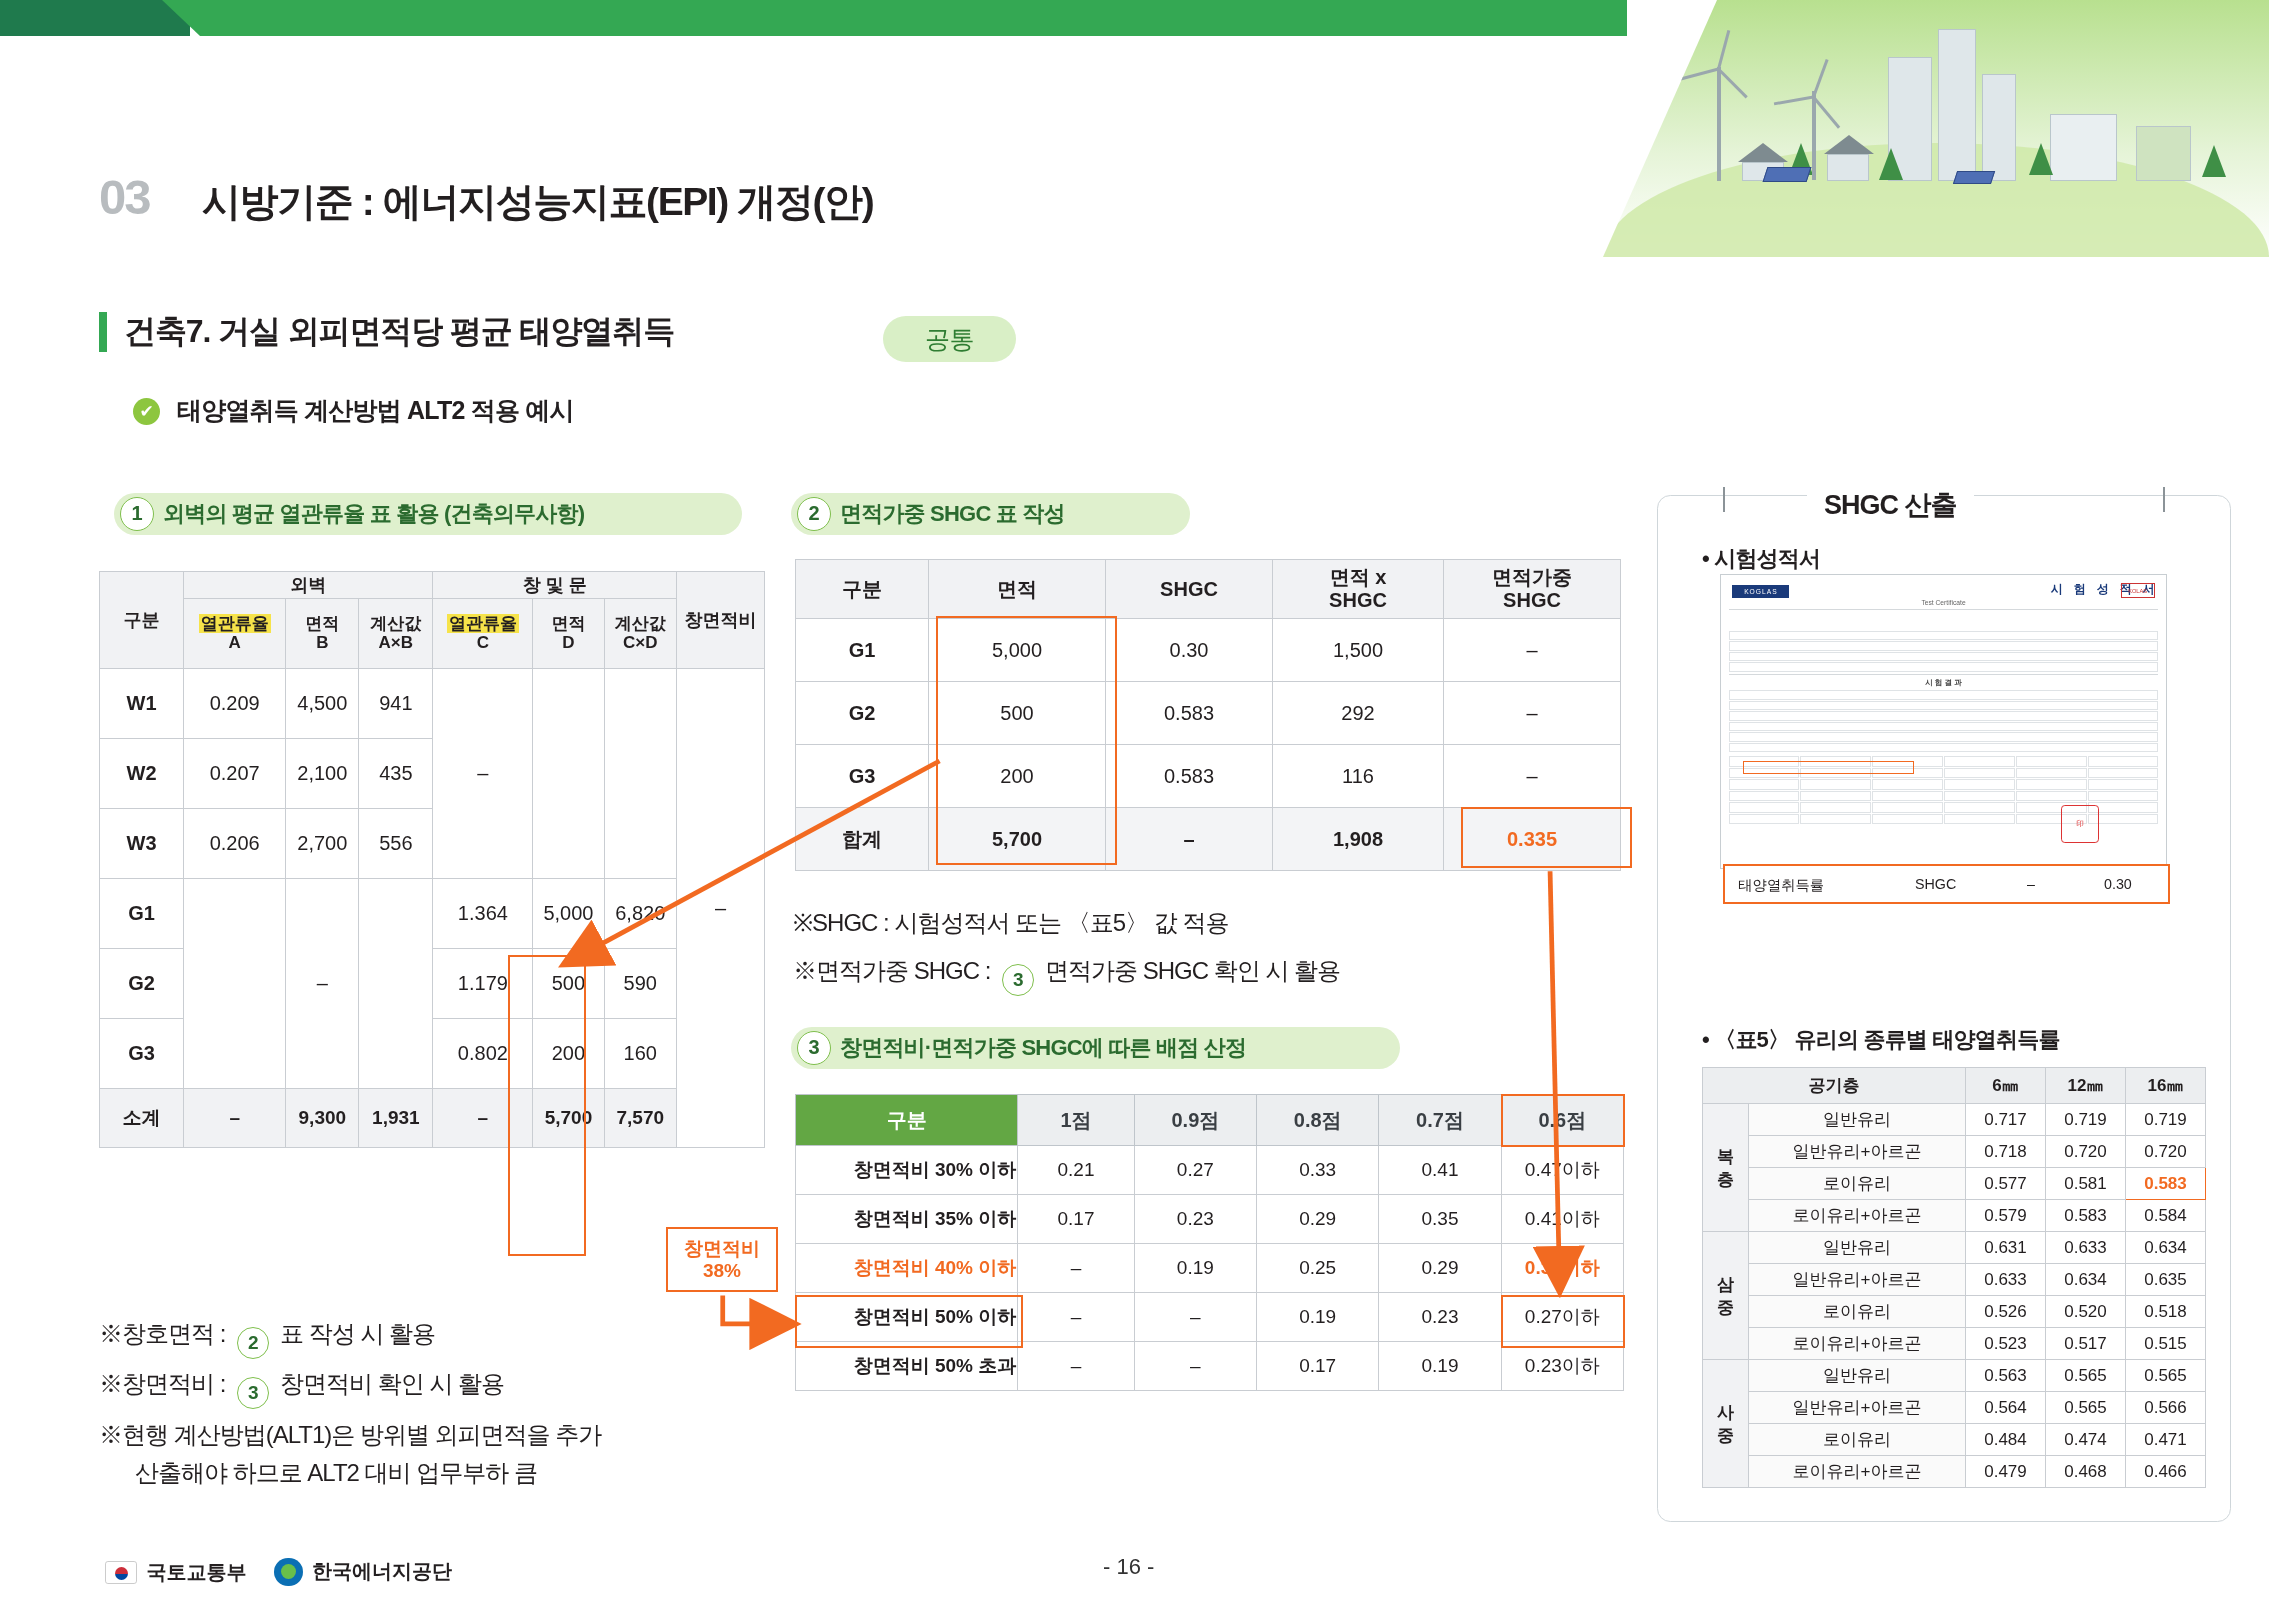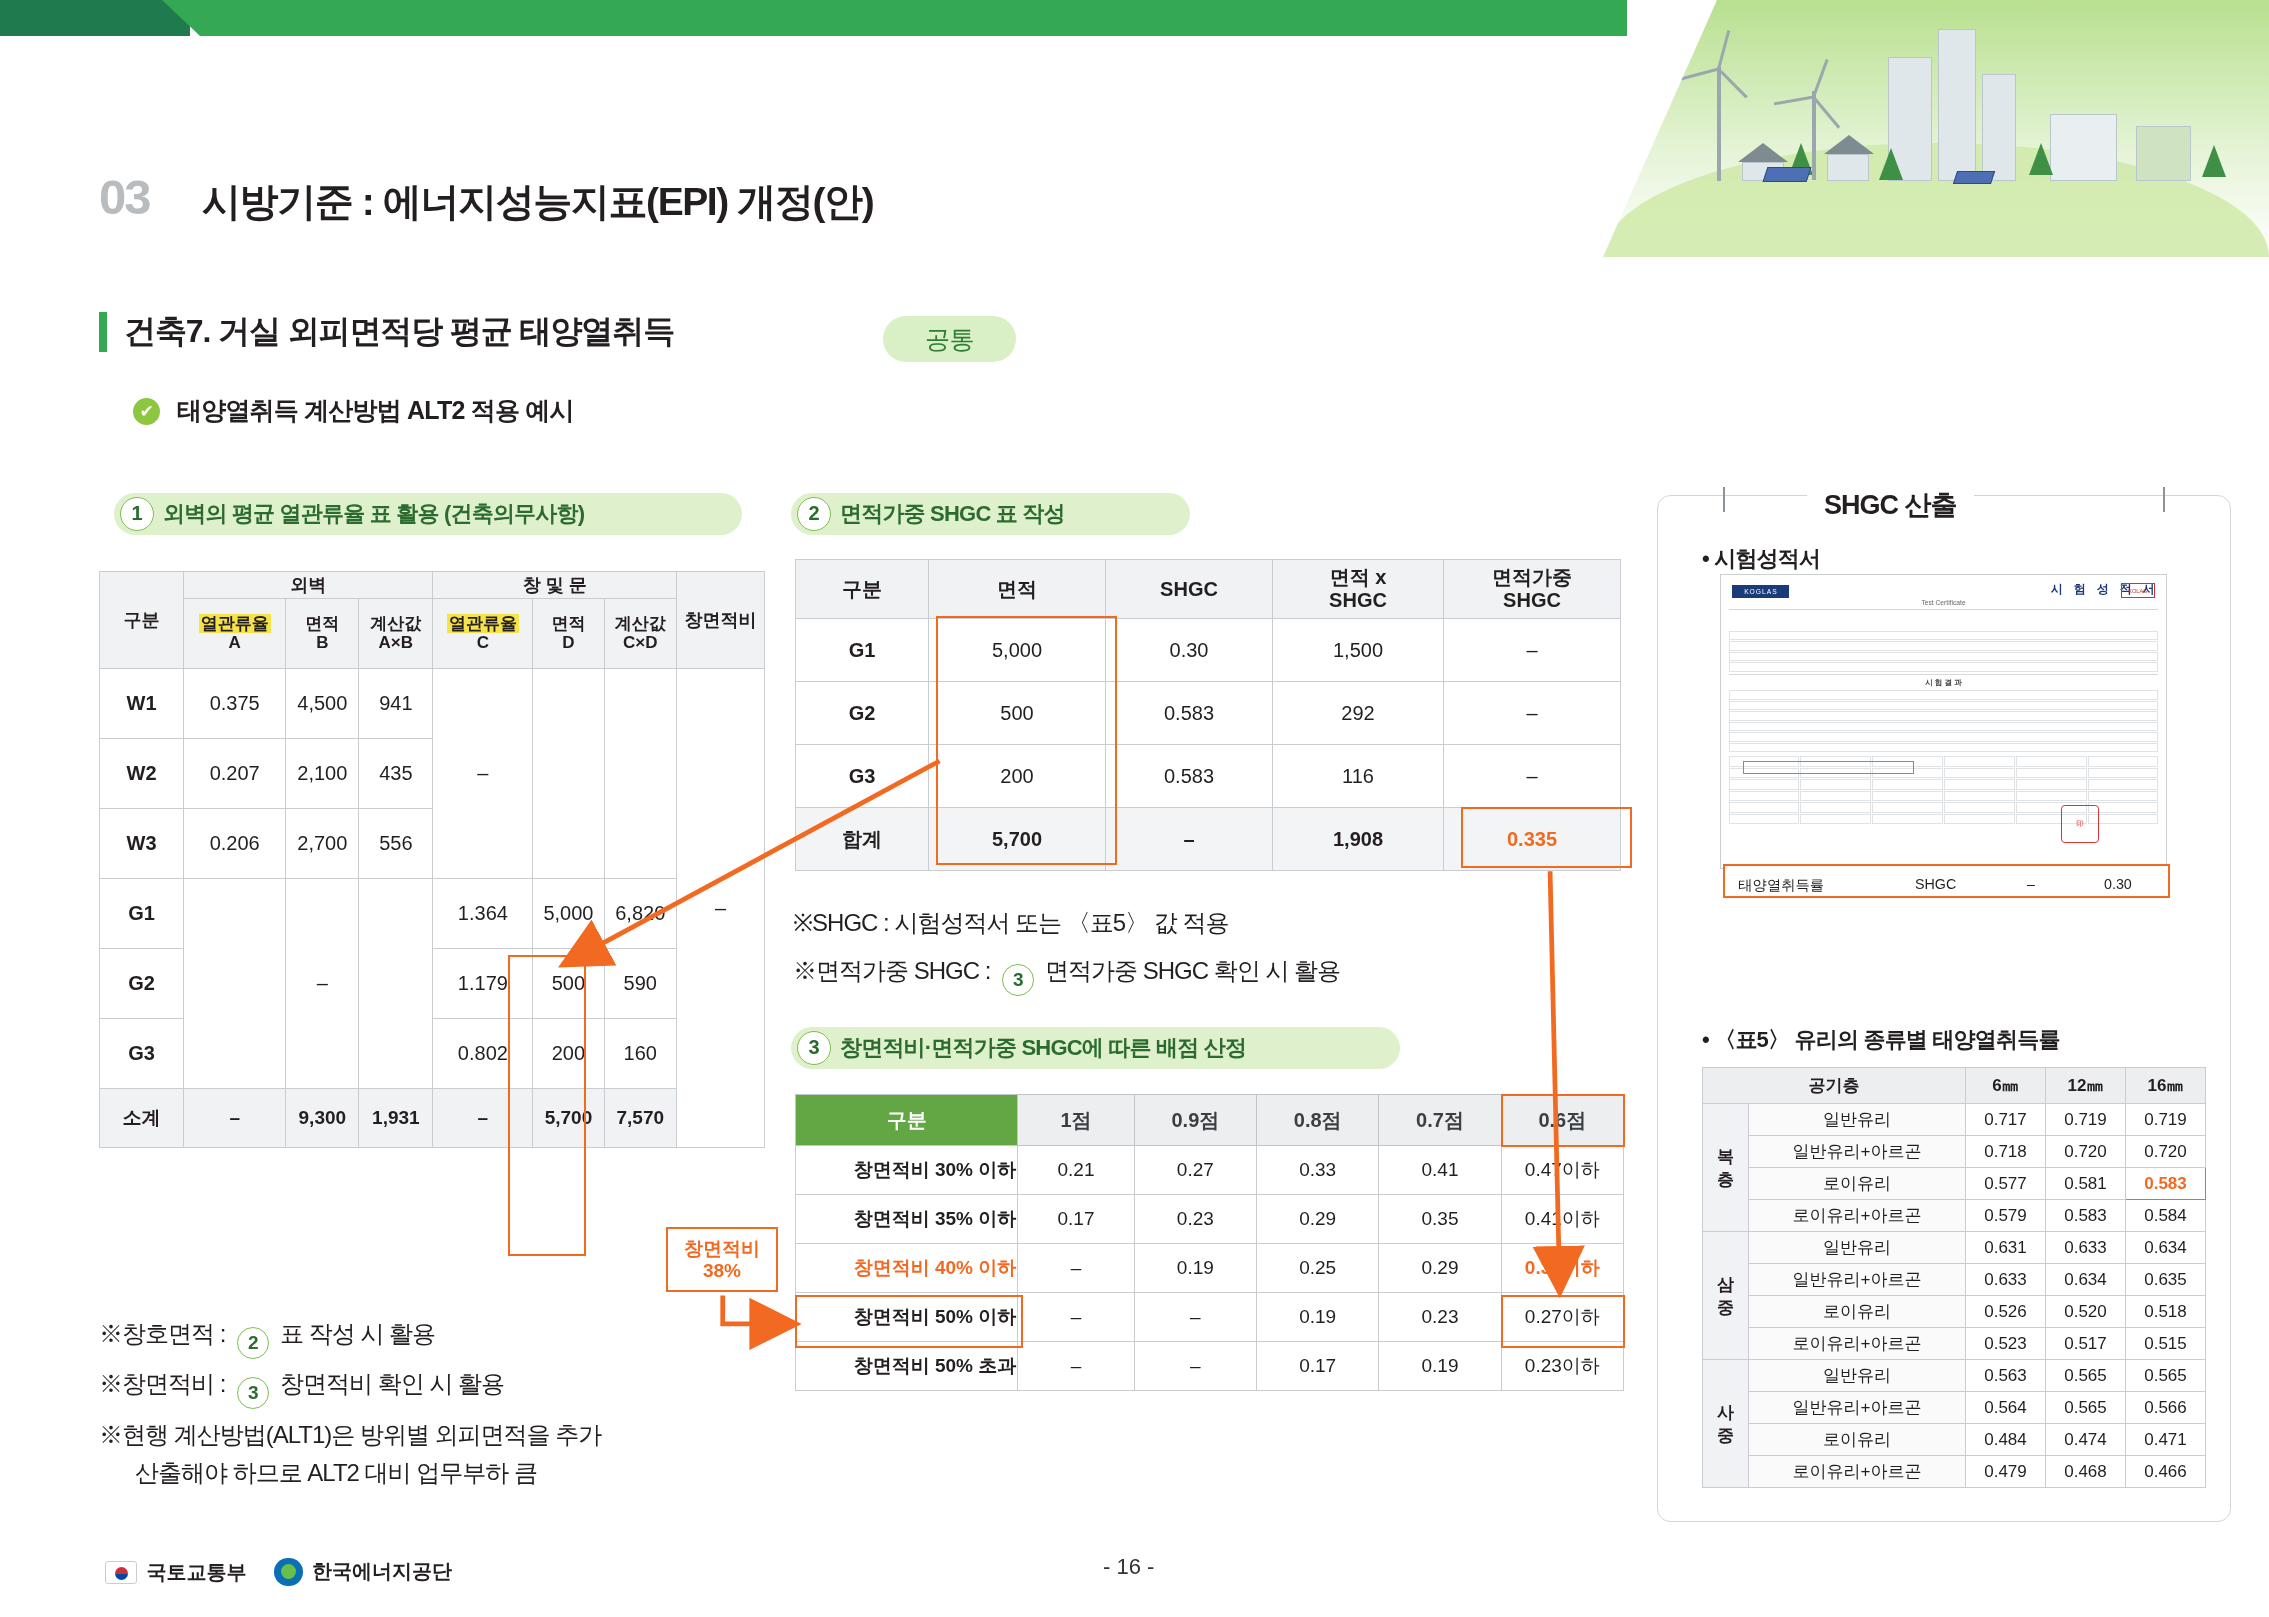--- a/index.html
+++ b/index.html
@@ -194,21 +194,21 @@
     <th class="uhdr" style="height:70px;"><span style="background:#f6e34a;padding:0 1.9px;">열관류율</span><br>A</th>
     <th class="uhdr">면적<br>B</th>
     <th class="uhdr">계산값<br>A×B</th>
     <th class="uhdr"><span style="background:#f6e34a;padding:0 1.9px;">열관류율</span><br>C</th>
     <th class="uhdr">면적<br>D</th>
     <th class="uhdr">계산값<br>C×D</th>
   </tr>
 
   <tr class="row">
     <td class="rowlbl">W1</td>
-    <td>0.375</td>
+    <td>0.209</td>
     <td>4,500</td>
     <td>941</td>
     <td rowspan="3">–</td>
     <td rowspan="3"></td>
     <td rowspan="3"></td>
     <td rowspan="7">–</td>
   </tr>
   <tr class="row">
     <td class="rowlbl">W2</td>
     <td>0.207</td>
@@ -456,21 +456,21 @@
       <div></div>
       <div></div>
       <div></div>
       <div></div>
       <div></div>
   </div>
   <div class="cert-stamp">印</div>
 </div>
 <div class="cert-hl2"></div>
 
-<div class="obox" style="left:1723px; top:864px; width:447px; height:34px; background:#fff;">
+<div class="obox" style="left:1723px; top:864px; width:447px; height:40px; background:#fff;">
   <div class="cert-row-txt" style="left:13.3px; top:9.5px;">태양열취득률</div>
   <div class="cert-row-txt" style="left:190px; top:9.5px;">SHGC</div>
   <div class="cert-row-txt" style="left:302px; top:9.5px;">–</div>
   <div class="cert-row-txt" style="left:379px; top:9.5px;">0.30</div>
 </div>
 
 <div class="bullet" style="left:1702px; top:1025px;">• 〈표5〉 유리의 종류별 태양열취득률</div>
 
 <table id="table5">
   <tbody>

